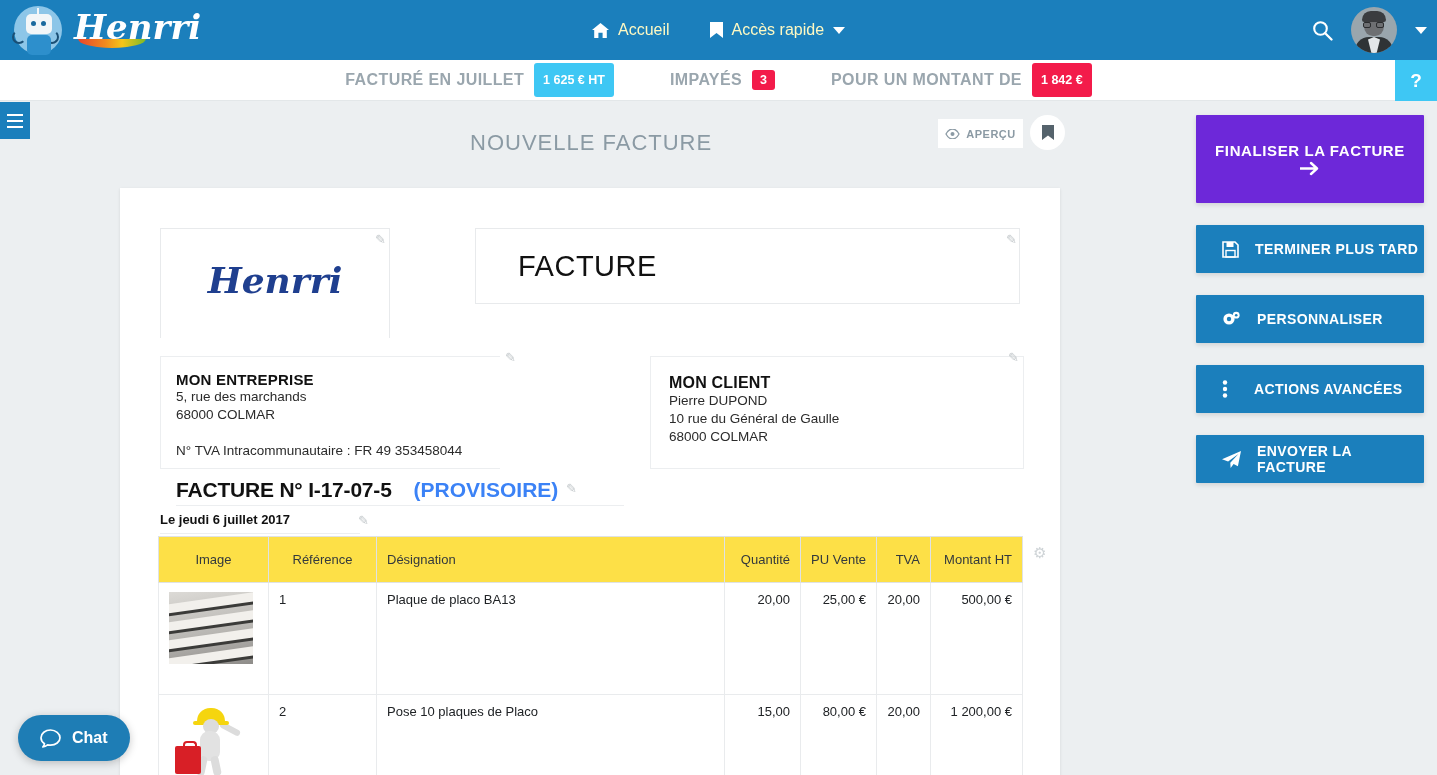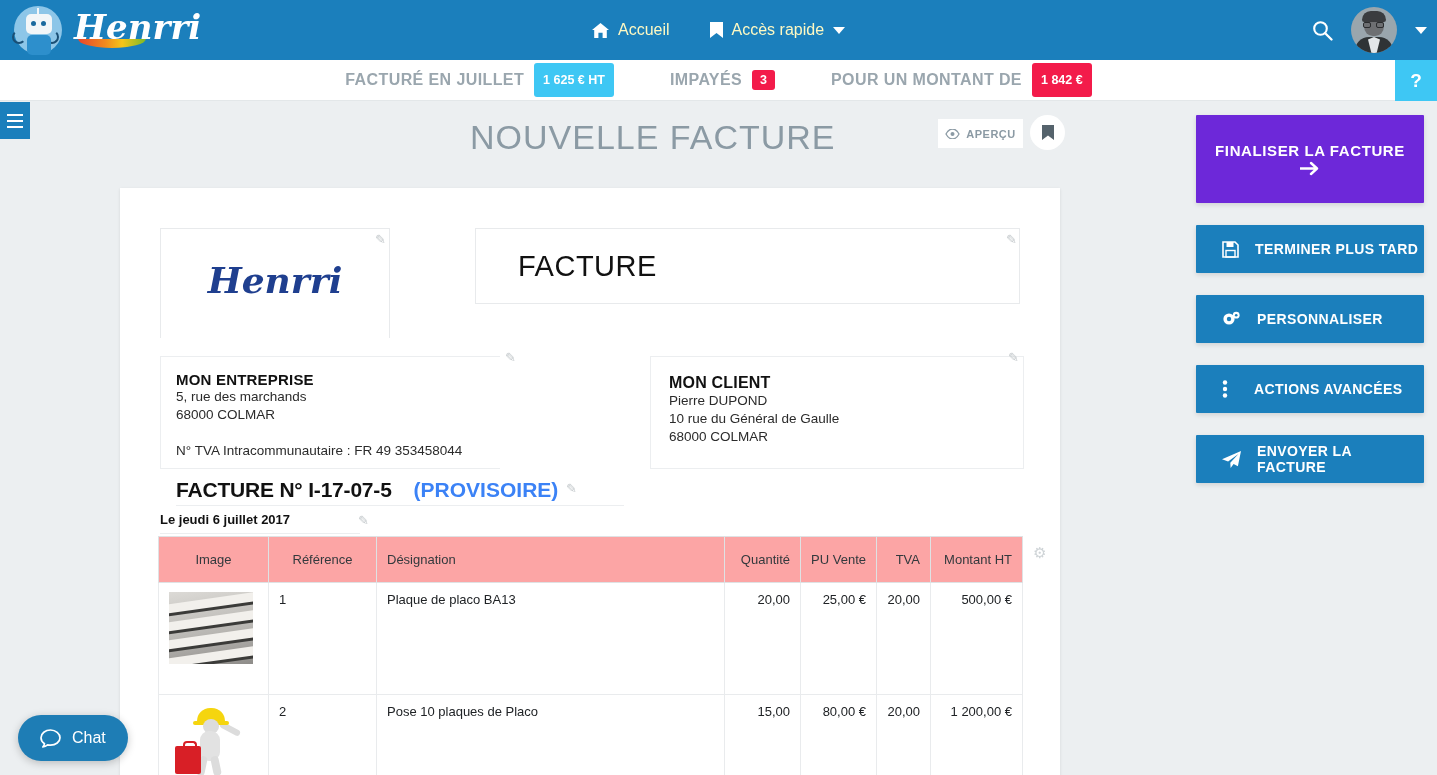--- a/index.html
+++ b/index.html
@@ -131,22 +131,22 @@
     background: #1b7fbc; display: flex; flex-direction: column;
     align-items: center; justify-content: center; gap: 4px; cursor: pointer;
   }
   .hamburger span { display: block; width: 16px; height: 2px; background: #fff; }
 
   
   .page-head {
     position: absolute; top: 118px; left: 30px; width: 1151px; height: 56px;
   }
   .page-title {
-    position: absolute; left: 440px; top: 0;
-    font-size: 34px; color: #8b9aa4; letter-spacing: 1px; font-weight: 400;
+    position: absolute; left: 440px; top: 12px;
+    font-size: 22px; color: #8b9aa4; letter-spacing: 1px; font-weight: 400;
   }
   .preview-btn {
     position: absolute; left: 908px; top: 1px; width: 85px; height: 29px;
     background: #fff; display: flex; align-items: center; justify-content: center;
     gap: 6px; cursor: pointer;
   }
   .preview-btn .lbl {
     font-size: 11px; color: #8b9aa4; letter-spacing: .5px; font-weight: 600;
   }
   .bookmark-btn {
@@ -205,21 +205,21 @@
     border-bottom: 1px solid #eceef0; display: flex; align-items: center;
   }
   .invdate { font-size: 13px; font-weight: 700; color: #111; }
 
   
   .inv-table {
     position: absolute; left: 38px; top: 348px; width: 864px;
     border-collapse: collapse; table-layout: fixed;
   }
   .inv-table th {
-    background: #fca5a5; font-size: 13px; font-weight: 400; color: #33393d;
+    background: #fde047; font-size: 13px; font-weight: 400; color: #33393d;
     padding: 15px 10px; border: 1px solid #dfe2e4; height: 36px;
   }
   .inv-table td {
     border: 1px solid #e9ebed; font-size: 13px; color: #202326;
     padding: 9px 10px; vertical-align: top;
   }
   .col-img   { width: 110px; } .col-ref { width: 108px; }
   .col-des   { width: 348px; } .col-qte { width: 76px; }
   .col-pu    { width: 76px; }  .col-tva { width: 54px; }
   .col-mt    { width: 92px; }
@@ -304,21 +304,21 @@
   .act-4 { top: 264px; } .act-5 { top: 334px; }
 
   
   .chat-widget {
     position: absolute; left: 18px; bottom: 14px;
     height: 46px; padding: 0 22px; border-radius: 23px;
     background: #1e7db5; color: #fff;
     display: flex; align-items: center; gap: 11px; cursor: pointer;
     box-shadow: 0 2px 8px rgba(0,0,0,.22);
   }
-  .chat-widget .lbl { font-size: 16px; font-weight: 400; }
+  .chat-widget .lbl { font-size: 16px; font-weight: 700; }
 
   svg { display: block; }
 </style>
 </head>
 <body>
 
 <div class="topnav">
   <div class="brand">
     <div class="robot-logo">
       <div class="robot-circle"></div>

